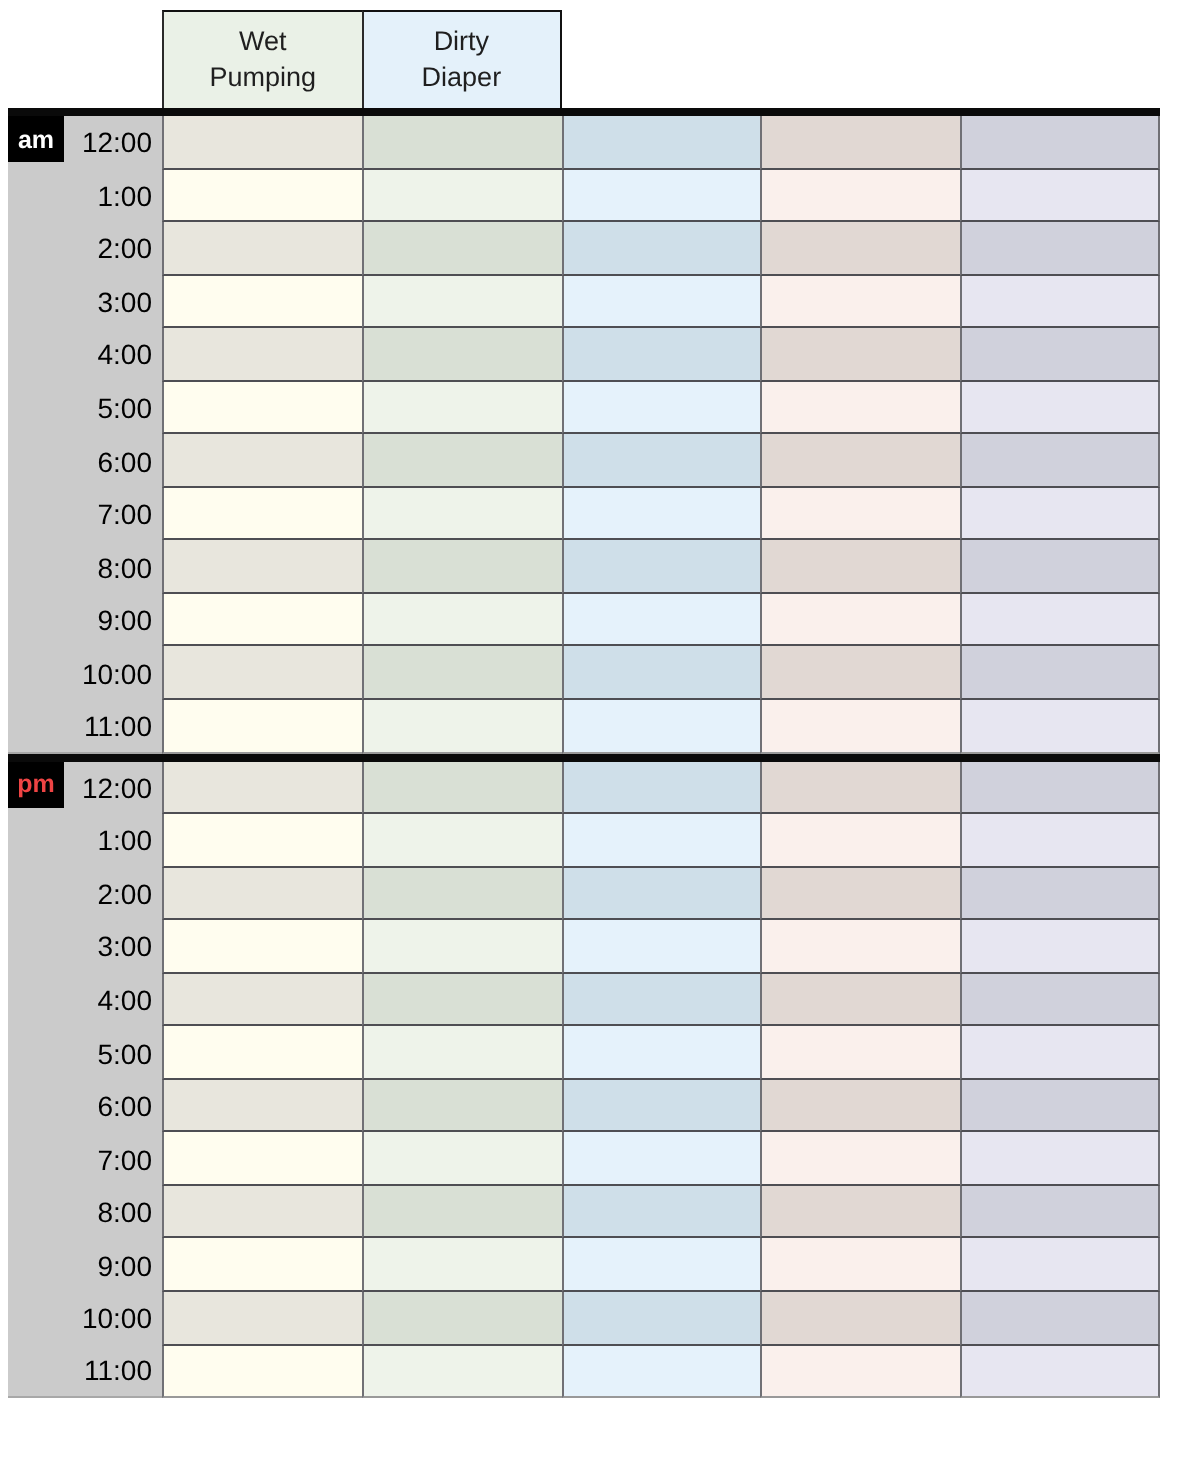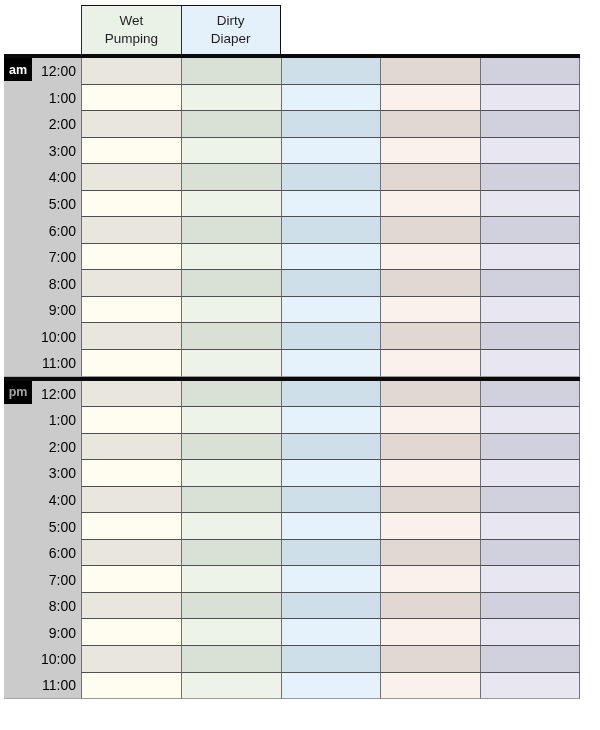--- a/index.html
+++ b/index.html
@@ -211,21 +211,21 @@
           </div>
           <div class="cell" style="background: rgb(255, 253, 239);"></div>
           <div class="cell" style="background: rgb(238, 243, 234);"></div>
           <div class="cell" style="background: rgb(229, 242, 251);"></div>
           <div class="cell" style="background: rgb(250, 240, 236);"></div>
           <div class="cell" style="background: rgb(231, 230, 241);"></div>
         </div>
         <div class="divider" style="background: rgb(10, 10, 10);"></div>
         <div class="row">
           <div class="time-cell" style="background: rgb(203, 203, 203);">
-            <span class="chip" style="background: rgb(0, 0, 0); color: #a3a3a3;">pm</span>
+            <span class="chip" style="background: rgb(0, 0, 0); color: #ef4444;">pm</span>
             <span class="time-label">12:00</span>
           </div>
           <div class="cell" style="background: rgb(232, 230, 221);"></div>
           <div class="cell" style="background: rgb(217, 224, 213);"></div>
           <div class="cell" style="background: rgb(207, 223, 233);"></div>
           <div class="cell" style="background: rgb(225, 216, 211);"></div>
           <div class="cell" style="background: rgb(208, 209, 220);"></div>
         </div>
         <div class="row">
           <div class="time-cell" style="background: rgb(203, 203, 203);">

